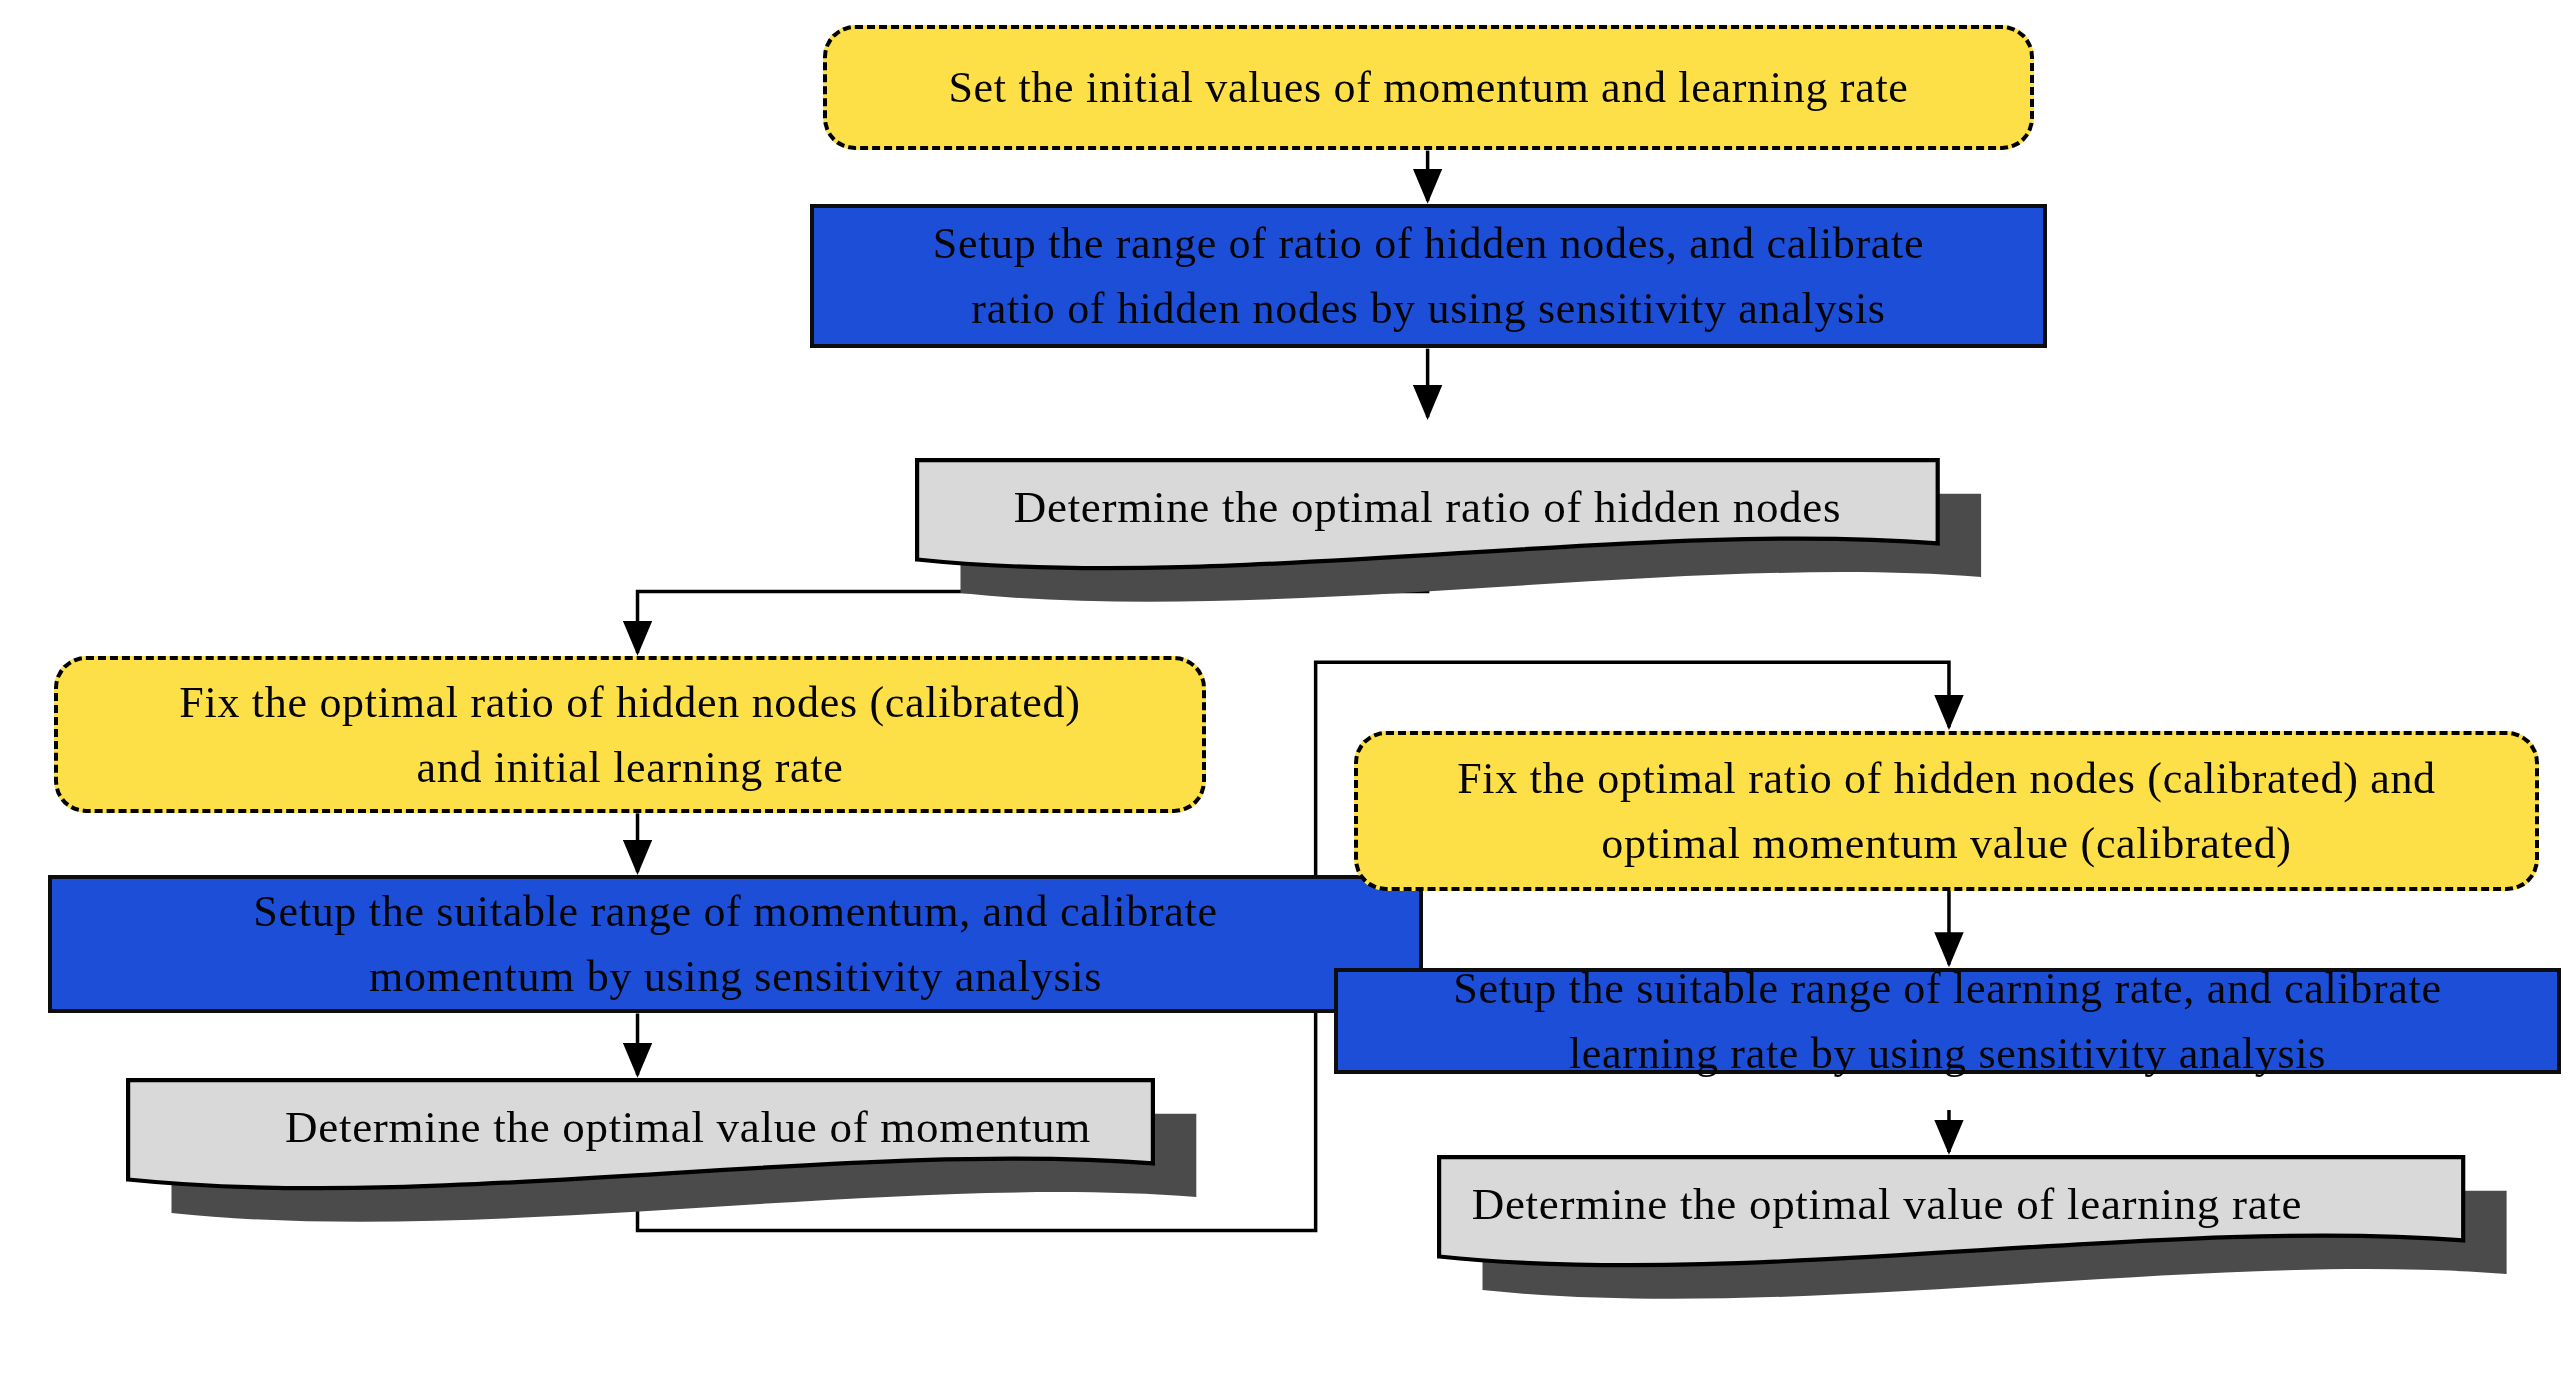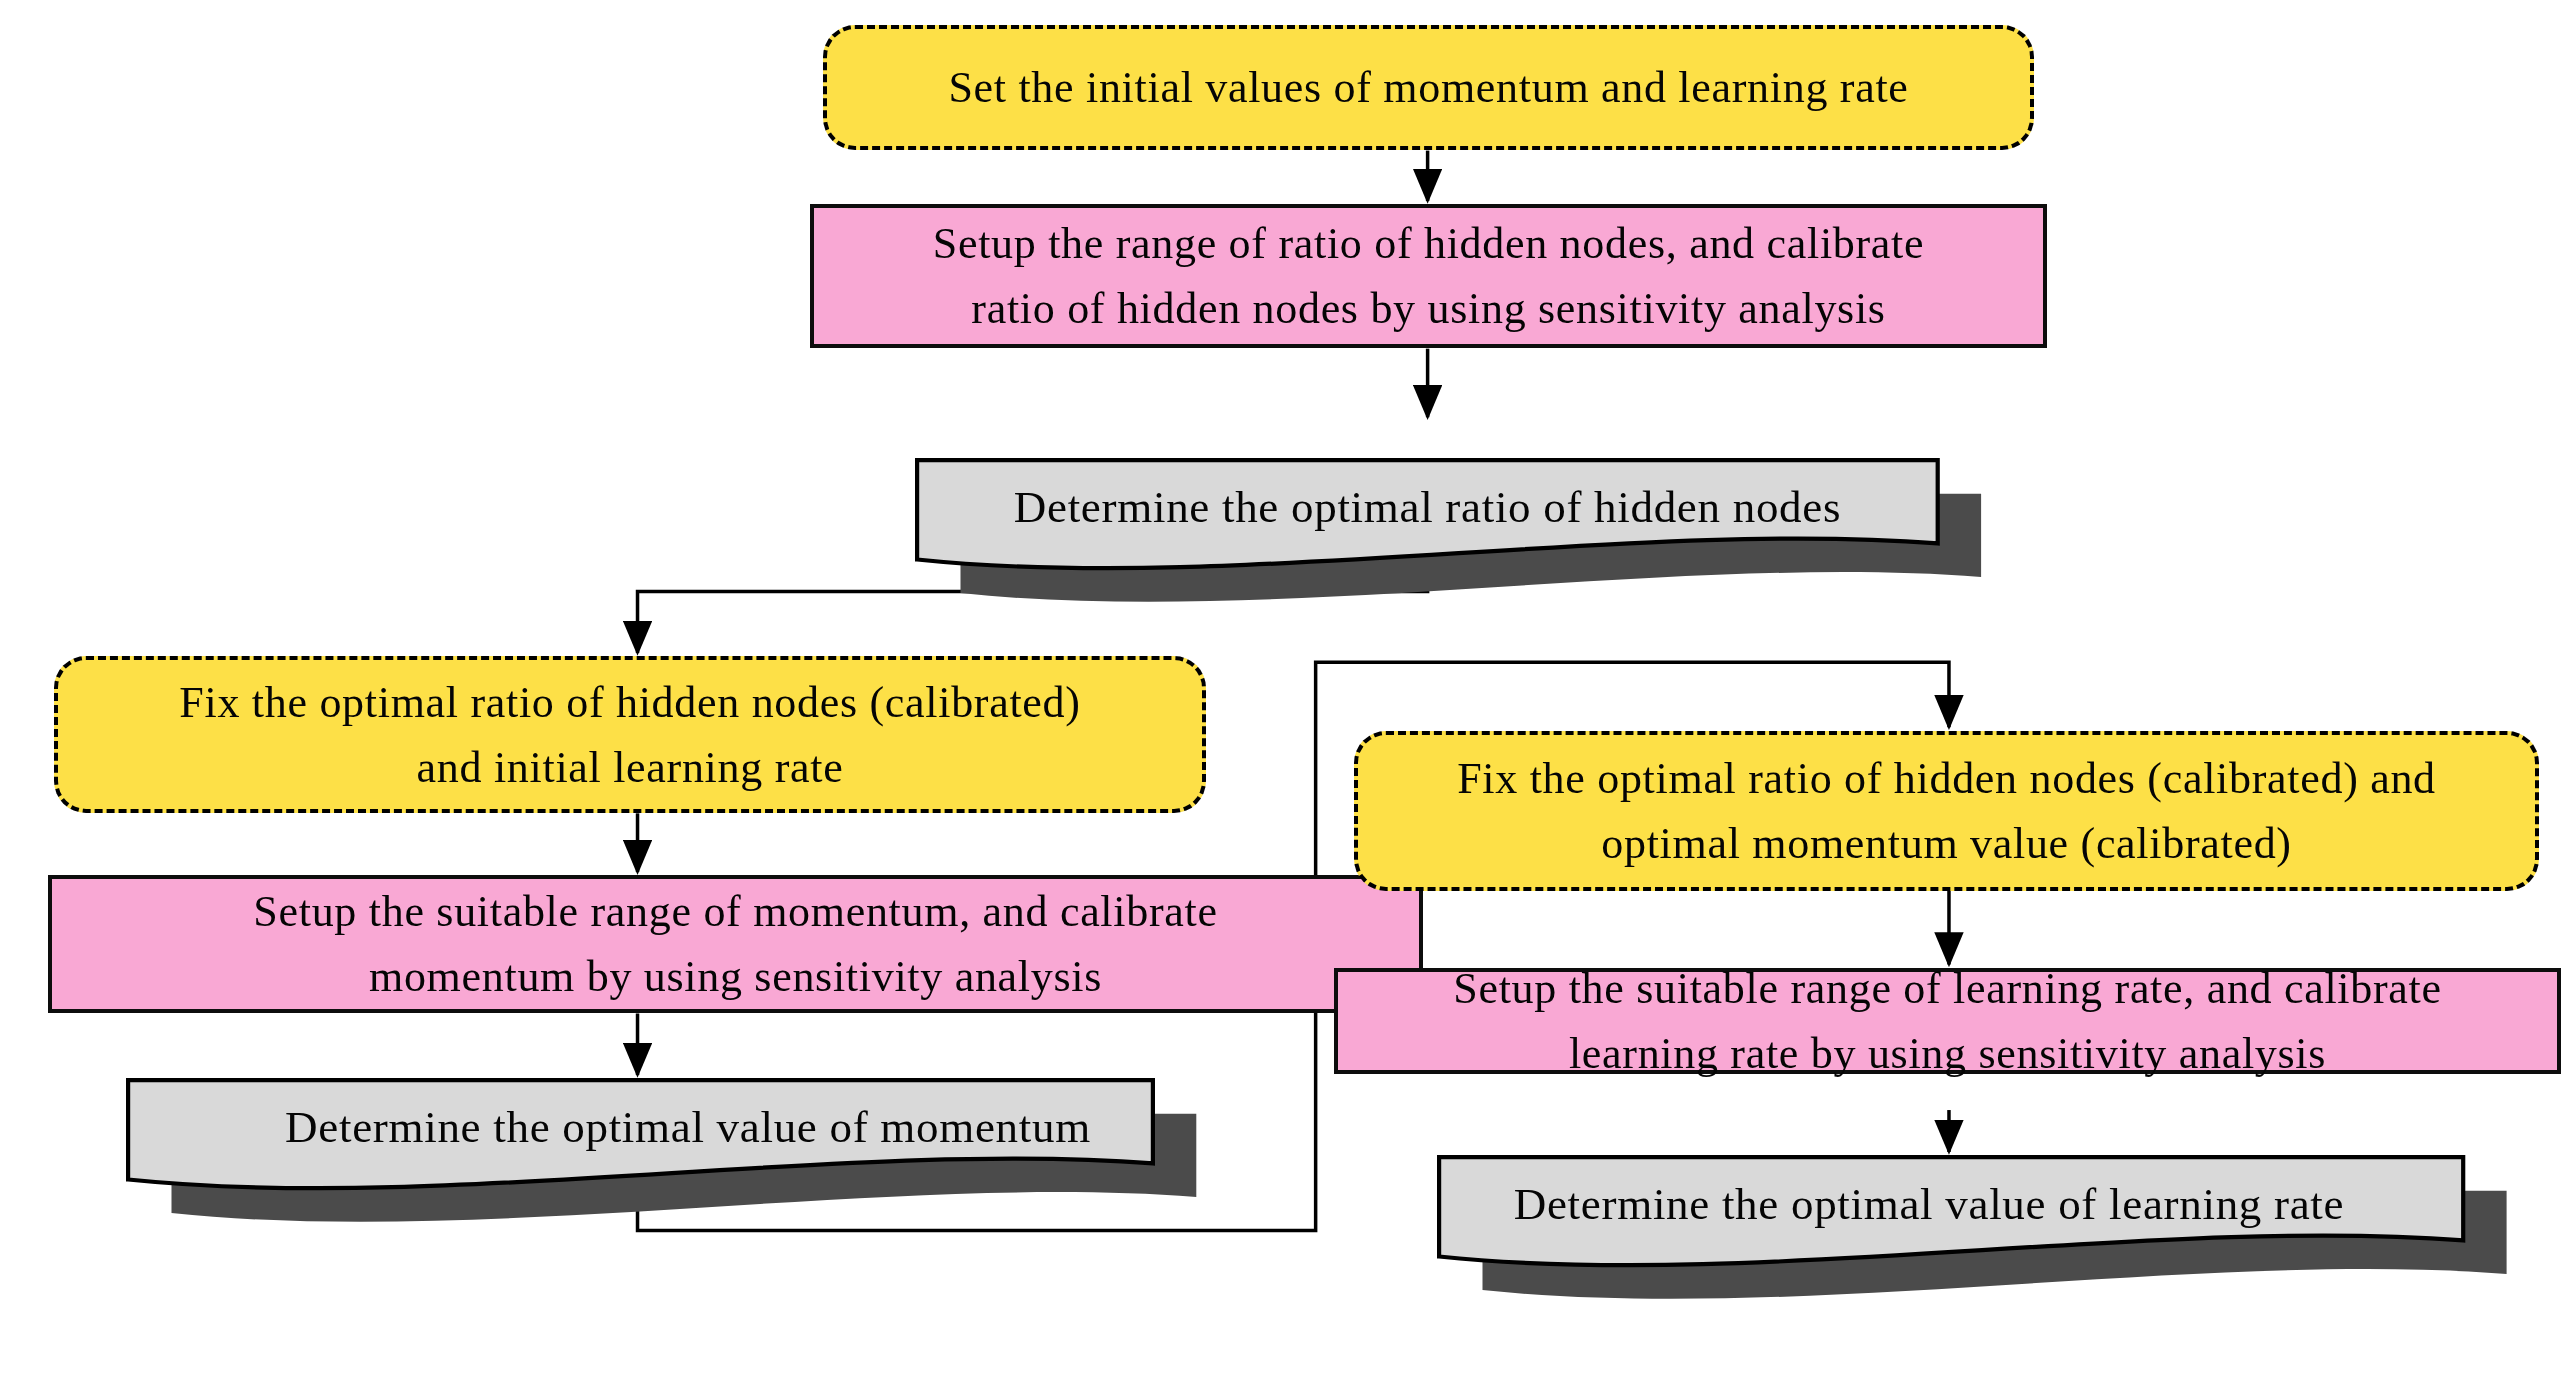--- a/index.html
+++ b/index.html
@@ -23,21 +23,21 @@
     line-height:65px;
     letter-spacing:0.7px;
   }
   .dashed{
     border:4.2px dashed #000000;
     border-radius:32px;
     background:#fde047;
   }
   .solid{
     border:4.9px solid #0d0d0d;
-    background:#f9a8d4;
+    background:#1d4ed8;
   }
   .ln{display:block;white-space:nowrap;}
   .docwrap{position:absolute;}
   .docwrap svg{position:absolute;left:0;top:0;overflow:visible;}
   .doc-text{
     position:absolute;
     left:0;top:0;
     height:98px;
     display:flex;
     align-items:center;
@@ -127,17 +127,17 @@
       <span class="ln">Setup the suitable range of learning rate, and calibrate</span>
       <span class="ln">learning rate by using sensitivity analysis</span>
     </div>
   </div>
 
   <div class="docwrap" style="left:1437px;top:1155px;width:1092px;height:210px;">
     <svg width="1092" height="210" viewBox="0 0 1560 300">
       <path d="M3,3 H1466 V122 C1028,88 455,192 3,145 Z" transform="translate(62,48)" fill="#4b4b4b" stroke="none"></path>
       <path d="M3,3 H1466 V122 C1028,88 455,192 3,145 Z" fill="#d9d9d9" stroke="#000000" stroke-width="6"></path>
     </svg>
-    <div class="doc-text" style="width:900px;padding-left:42px;">Determine the optimal value of learning rate</div>
+    <div class="doc-text" style="width:900px;">Determine the optimal value of learning rate</div>
   </div>
 
 </div>
 
 
 </body></html>

